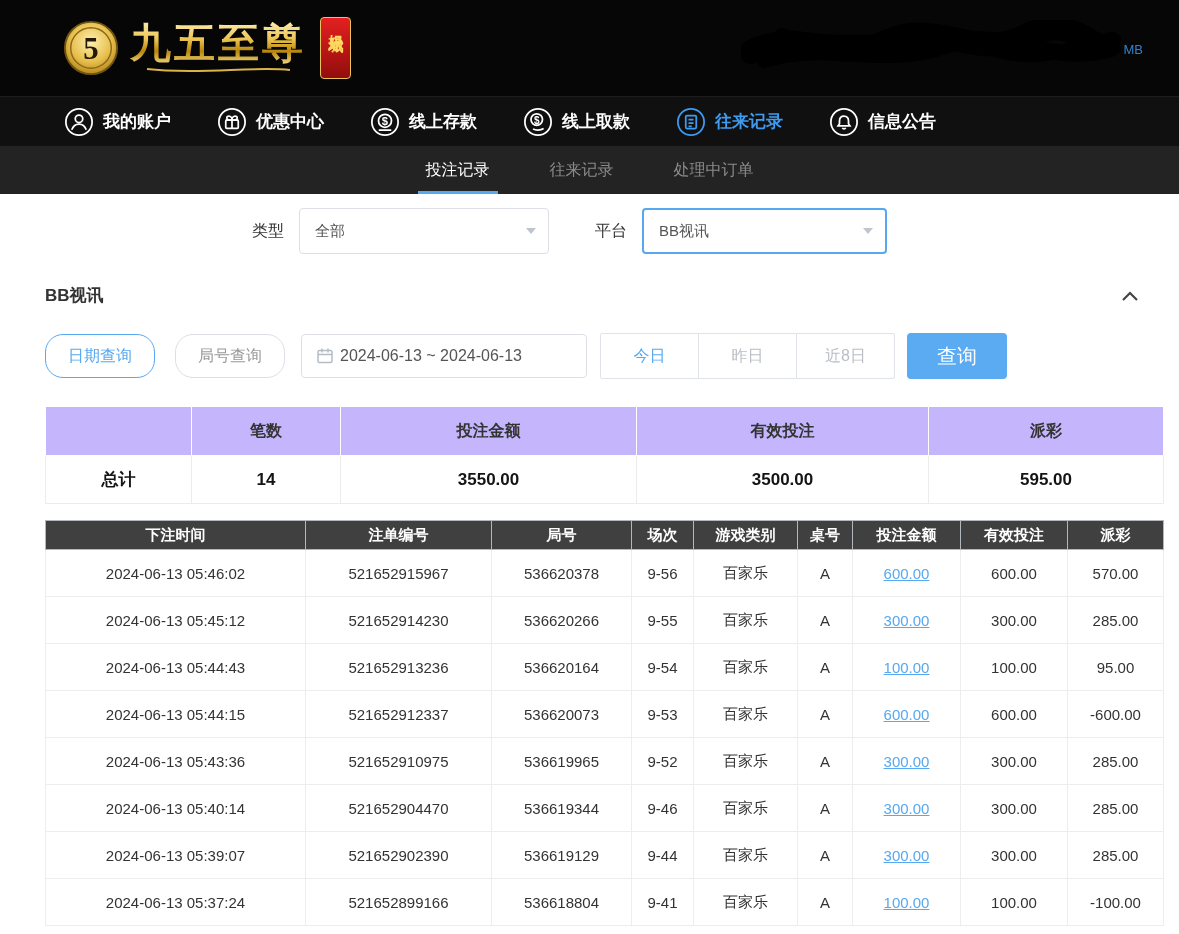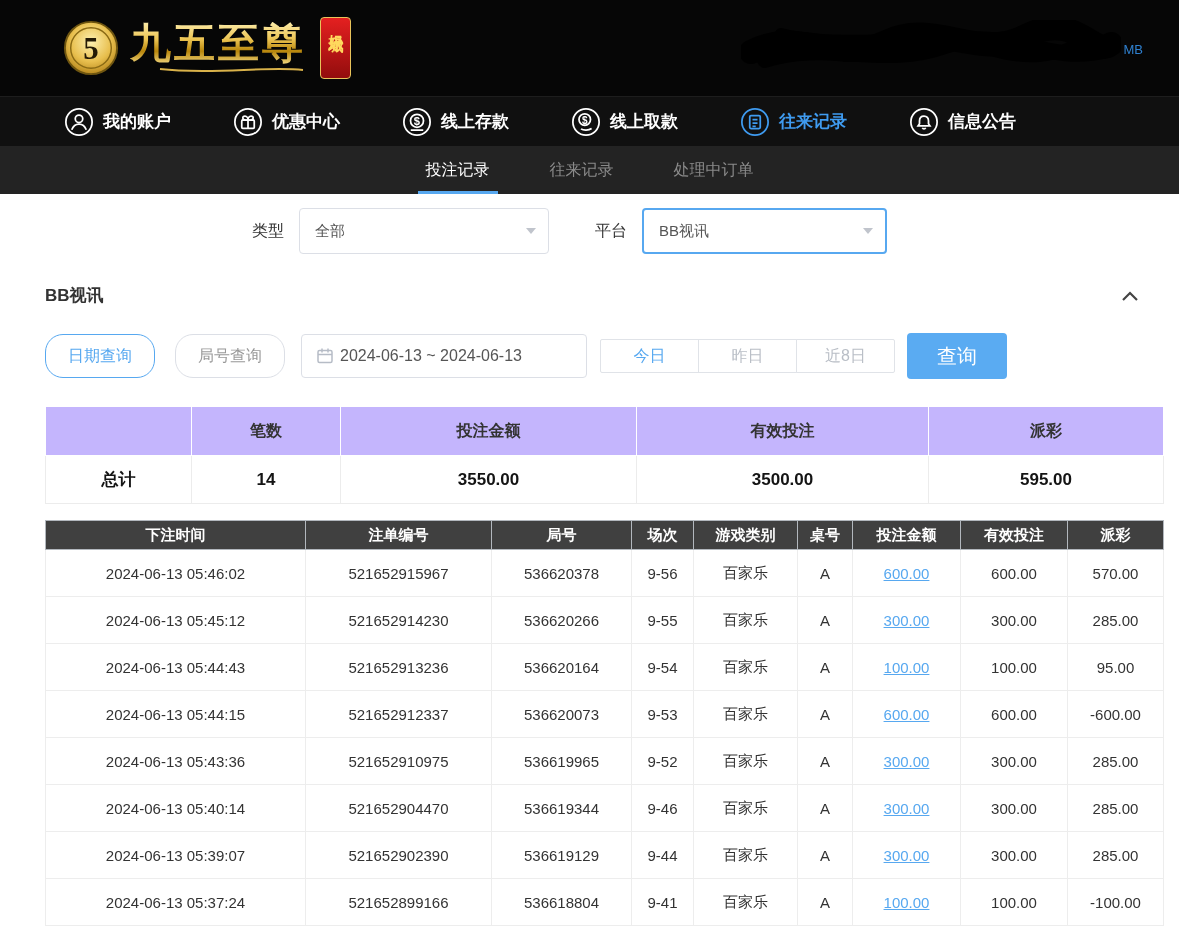--- a/index.html
+++ b/index.html
@@ -3,33 +3,33 @@
 <meta charset="utf-8">
 <style>
   * { margin:0; padding:0; box-sizing:border-box; }
   html,body { width:1179px; height:934px; overflow:hidden; background:#fff;
     font-family:"Liberation Sans","DejaVu Sans",sans-serif; }
 
   
   .topbar { height:96px; background:#060606; position:relative; display:flex; align-items:center; }
   .logo { display:flex; align-items:center; margin-left:62px; gap:10px; cursor:pointer; }
   .coin { width:58px; height:58px; }
-  .brand-wrap { display:flex; flex-direction:column; align-items:flex-end; }
+  .brand-wrap { display:flex; flex-direction:column; align-items:center; }
   .brand { font-family:"DejaVu Serif","Liberation Serif",serif; font-size:41px; font-weight:bold; letter-spacing:3px;
     background:linear-gradient(180deg,#fcecaa 0%,#ecc452 40%,#b8860b 68%,#f3da85 100%);
     -webkit-background-clip:text; background-clip:text; color:transparent; line-height:1.05; }
   .badge { writing-mode:vertical-rl; text-orientation:upright; height:62px; padding:4px 5px;
     background:linear-gradient(180deg,#e42020,#930d0d); border:1px solid #e8c35a; border-radius:4px;
     color:#ffd95e; font-size:15px; font-weight:bold; letter-spacing:2px; margin-left:4px; }
   .redacted { position:absolute; right:58px; top:20px; }
   .mb { position:absolute; right:36px; top:42px; color:#2f80d0; font-size:13px; }
 
   
   .mainnav { height:50px; background:#101010; border-top:1px solid #1d1d1d;
-    display:flex; align-items:center; padding-left:64px; gap:62px; }
+    display:flex; align-items:center; padding-left:64px; gap:46px; }
   .nav-item { display:flex; align-items:center; gap:9px; color:#fff; font-size:17px; font-weight:600; cursor:pointer; white-space:nowrap; }
   .nav-item svg { width:30px; height:30px; stroke:currentColor; fill:none; stroke-width:1.4; }
   .nav-item.active { color:#3f9bf0; }
 
   
   .tabbar { height:48px; background:#232323; display:flex; justify-content:center; gap:44px; }
   .tab { color:#8a8a8a; font-size:16px; display:flex; align-items:center; padding:0 8px; position:relative; cursor:pointer;text-align:right; }
   .tab.active { color:#fff; }
   .tab.active::after { content:""; position:absolute; left:0; right:0; bottom:0; height:3px; background:#57a8f0; }
 
@@ -50,21 +50,21 @@
 
   
   .query-row { display:flex; align-items:center; padding:26px 0 0 45px; }
   .pill { height:44px; padding:0 22px; border-radius:18px; background:#fff; font-size:16px;
     display:flex; align-items:center; justify-content:center; cursor:pointer; }
   .pill.blue { border:1px solid #57a8f0; color:#57a8f0; }
   .pill.gray { border:1px solid #dcdfe6; color:#999; margin-left:20px; }
   .date-input { margin-left:16px; width:286px; height:44px; border:1px solid #dcdfe6; border-radius:4px;
     display:flex; align-items:center; gap:6px; padding:0 14px; color:#555; font-size:16px; cursor:pointer; background:#fff; }
   .btn-group { margin-left:13px; display:flex; }
-  .g-btn { width:99px; height:34px; border:1px solid #e0e3e8; background:#fff; font-size:16px; color:#b9bec6;
+  .g-btn { width:99px; height:46px; border:1px solid #e0e3e8; background:#fff; font-size:16px; color:#b9bec6;
     display:flex; align-items:center; justify-content:center; cursor:pointer; margin-left:-1px; }
   .g-btn:first-child { margin-left:0; border-radius:2px 0 0 2px; color:#57a8f0; }
   .g-btn:last-child { border-radius:0 2px 2px 0; }
   .search-btn { margin-left:12px; width:100px; height:46px; background:#5aabf2; color:#fff; font-size:20px;
     border:none; border-radius:4px; display:flex; align-items:center; justify-content:center; cursor:pointer; }
 
   
   table { border-collapse:collapse; table-layout:fixed; }
   .summary { margin:27px 0 0 45px; width:1118px; }
   .summary th { background:#c4b5fd; height:49px; font-weight:bold; font-size:16px; color:#333; border:1px solid #fff; }

